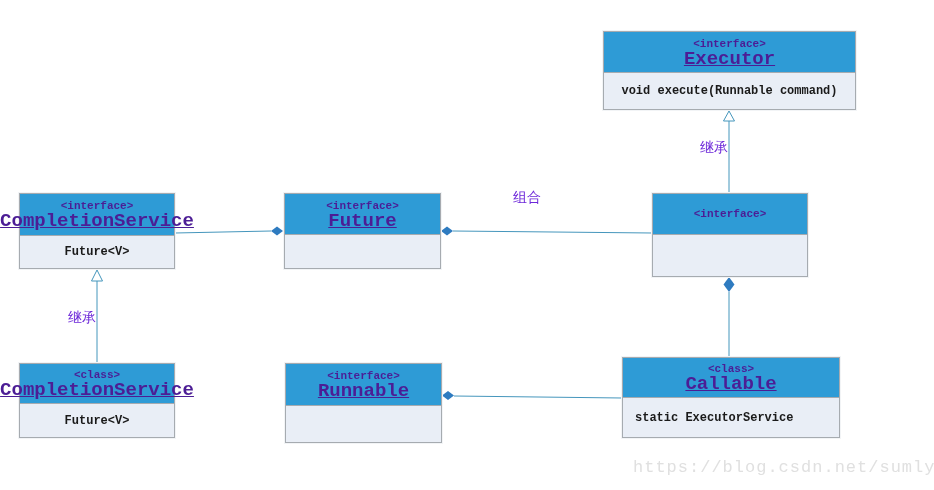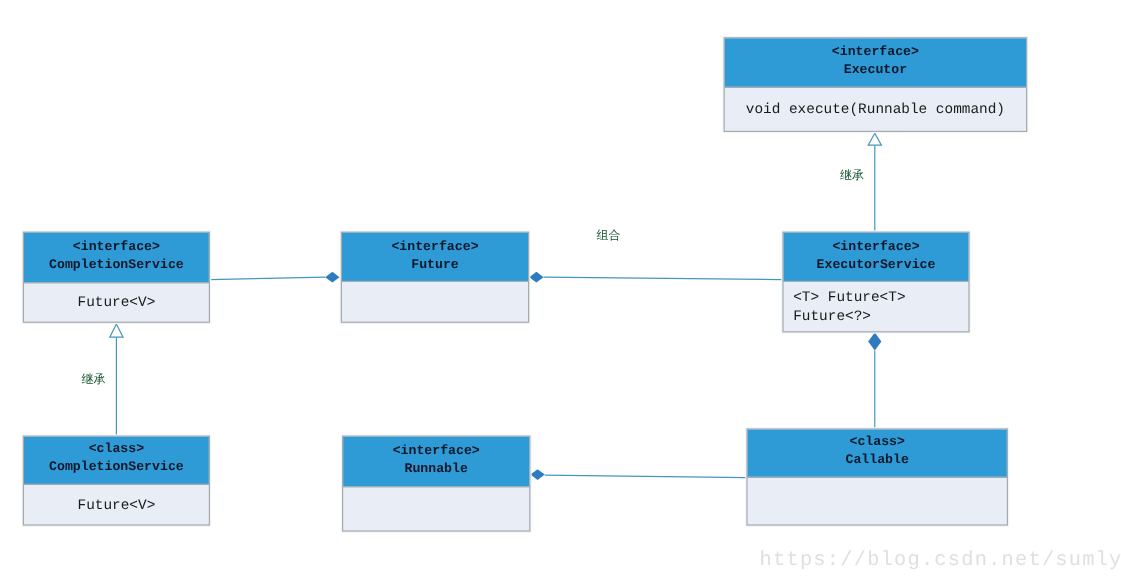--- a/index.html
+++ b/index.html
@@ -7,37 +7,37 @@
     position:relative;width:934px;height:490px;background:#ffffff;overflow:hidden;
     font-family:"Liberation Mono","DejaVu Sans Mono",monospace;
   }
   .uml-box{
     position:absolute;box-sizing:border-box;
     border:1px solid #a6abb0;background:#e9eef6;
     box-shadow:0 0 0 1px #f2f4f6;
   }
   .uml-header{
     box-sizing:border-box;width:100%;
-    background:#2e9bd6;color:#0f172a;
+    background:#2e9bd6;color:#4c1d95;
     display:flex;flex-direction:column;align-items:center;justify-content:center;
     border-bottom:1px solid #a6abb0;
     text-align:center;font-weight:bold;
   }
   .uml-stereotype{font-size:11px;line-height:14px;}
-  .uml-name{font-size:11px;line-height:17px;}
+  .uml-name{font-size:19px;line-height:17px;text-decoration:underline;}
   .uml-body{
     box-sizing:border-box;width:100%;
     display:flex;flex-direction:column;justify-content:center;
-    color:#1a1a1a;font-size:12px;font-weight:normal;line-height:16px;
+    color:#1a1a1a;font-size:12px;font-weight:bold;line-height:16px;
   }
   .uml-body.centered{align-items:center;text-align:center;}
   .uml-body.lefted{align-items:flex-start;text-align:left;}
   .cjk-label{
     position:absolute;font-family:Liberation Mono, monospace;
-    font-size:10px;color:#14532d;white-space:nowrap;
+    font-size:14px;color:#6d28d9;white-space:nowrap;
   }
   #connector-layer{position:absolute;left:0;top:0;pointer-events:none;}
   #watermark{
     position:absolute;left:633px;top:458px;
     font-family:"Liberation Mono","DejaVu Sans Mono",monospace;
     font-size:17px;letter-spacing:1px;color:#e0e0e0;white-space:nowrap;
   }
 </style>
 </head>
 <body>
@@ -101,25 +101,20 @@
     <div class="uml-header" style="height:41px;">
       <div class="uml-stereotype">&lt;interface&gt;</div>
       <div class="uml-name">Future</div>
     </div>
     <div class="uml-body centered" style="height:33px;"></div>
   </div>
 
   <div class="uml-box" style="left:652px;top:193px;width:156px;height:84px;">
     <div class="uml-header" style="height:41px;">
       <div class="uml-stereotype">&lt;interface&gt;</div>
-      <div class="uml-name">ExecutorService</div>
-    </div>
-    <div class="uml-body lefted" style="height:41px;padding-left:8px;">
-      <div>&lt;T&gt; Future&lt;T&gt;</div>
-      <div>Future&lt;?&gt;</div>
     </div>
   </div>
 
   <div class="uml-box" style="left:19px;top:363px;width:156px;height:75px;">
     <div class="uml-header" style="height:40px;">
       <div class="uml-stereotype">&lt;class&gt;</div>
       <div class="uml-name">CompletionService</div>
     </div>
     <div class="uml-body centered" style="height:33px;">
       <div>Future&lt;V&gt;</div>
@@ -133,22 +128,23 @@
     </div>
     <div class="uml-body centered" style="height:36px;"></div>
   </div>
 
   <div class="uml-box" style="left:622px;top:357px;width:218px;height:81px;">
     <div class="uml-header" style="height:40px;">
       <div class="uml-stereotype">&lt;class&gt;</div>
       <div class="uml-name">Callable</div>
     </div>
     <div class="uml-body lefted" style="height:39px;padding-left:12px;">
+      <div>static ExecutorService</div>
     </div>
   </div>
 
-  <div class="cjk-label" style="left:497px;top:189px;text-align:center;">组合</div>
+  <div class="cjk-label" style="left:513px;top:189px;text-align:center;">组合</div>
   <div class="cjk-label" style="left:700px;top:139px;">继承</div>
   <div class="cjk-label" style="left:68px;top:309px;">继承</div>
 
   <div id="watermark">https://blog.csdn.net/sumlyl</div>
 
 </div>
 
 </body></html>

